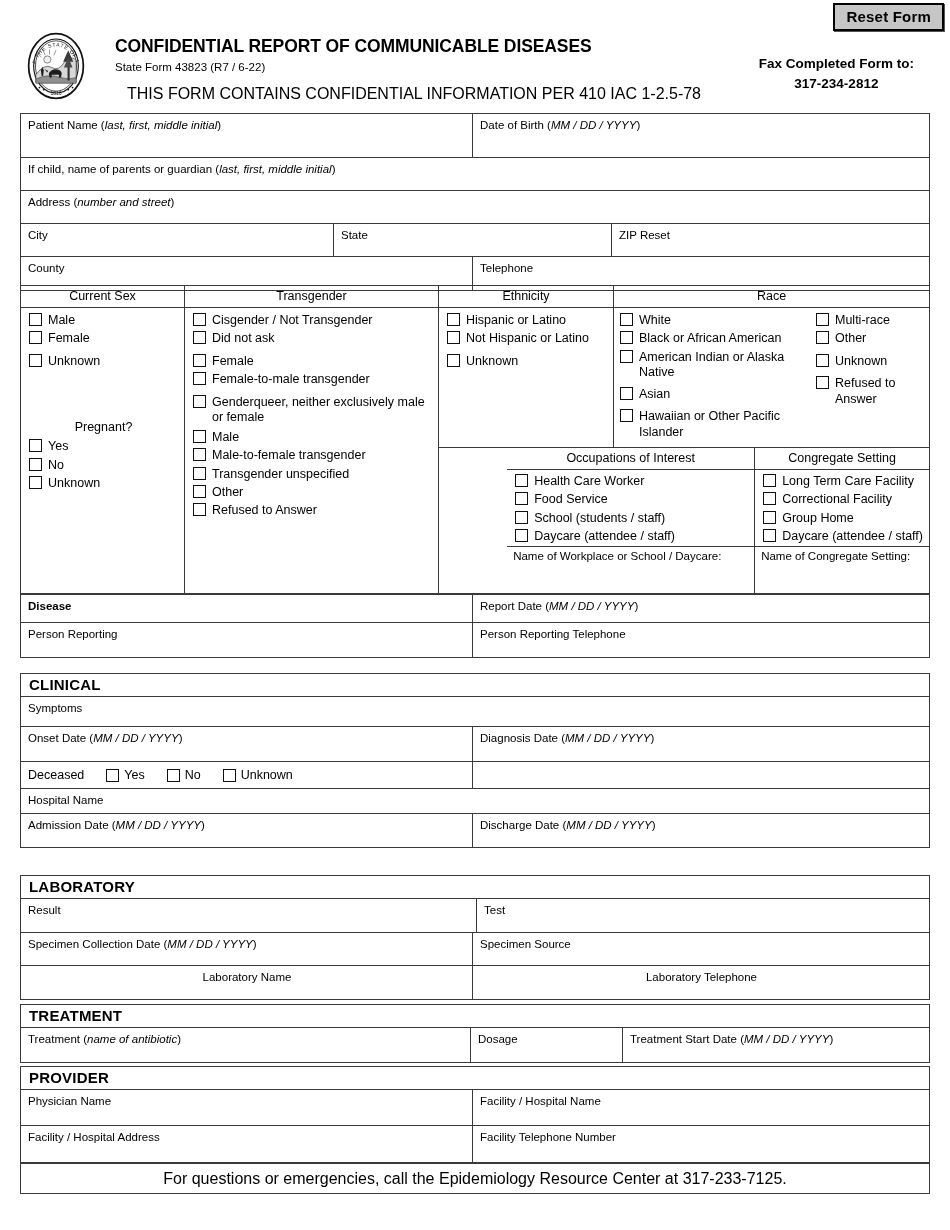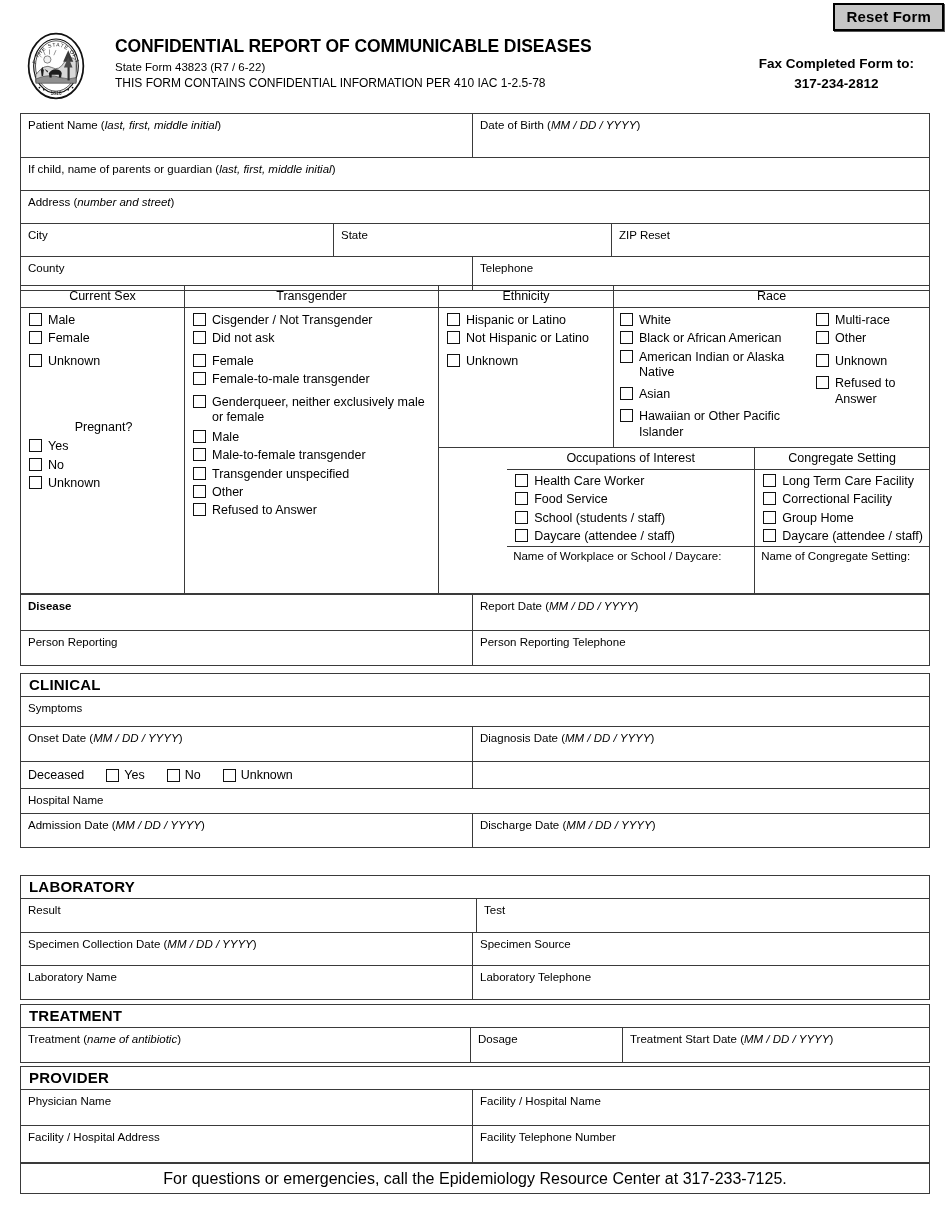--- a/index.html
+++ b/index.html
@@ -48,22 +48,22 @@
     font-weight: bold;
     letter-spacing: -0.1px;
     margin: 0 0 4px 0;
     white-space: nowrap;
   }
   .form-sub {
     font-size: 11.5px;
     margin: 0 0 3px 0;
   }
   .form-sub2 {
-    font-size: 12px;
-    margin: 0;
+    font-size: 16px;
+    margin: 12px;
   }
   .fax-block {
     position: absolute; right: 16px; top: 24px;
     text-align: center;
     font-weight: bold;
     font-size: 13.5px;
     line-height: 1.45;
   }
 
   
@@ -478,21 +478,21 @@
         </div>
         <div class="name-box">
           <span>Name of Congregate Setting:</span>
         </div>
       </div>
     </div>
   </div>
 </div>
 
 <div class="grid" style="top:594px;">
-  <div class="row" style="height:36px;">
+  <div class="row" style="height:28px;">
     <div class="cell" style="width:452px;">
       <span class="lbl" style="font-weight:bold;">Disease</span>
     </div>
     <div class="cell" style="flex:1;">
       <span class="lbl"><span>Report Date (</span><i>MM / DD / YYYY</i><span>)</span></span>
     </div>
   </div>
   <div class="row" style="height:34px;">
     <div class="cell" style="width:452px;">
       <span class="lbl">Person Reporting</span>
@@ -580,21 +580,21 @@
     </div>
   </div>
   <div class="row" style="height:33px;">
     <div class="cell" style="width:452px;">
       <span class="lbl"><span>Specimen Collection Date (</span><i>MM / DD / YYYY</i><span>)</span></span>
     </div>
     <div class="cell" style="flex:1;">
       <span class="lbl">Specimen Source</span>
     </div>
   </div>
-  <div class="row" style="height:33px;">
+  <div class="row" style="height:33px;text-align:center;">
     <div class="cell" style="width:452px;">
       <span class="lbl">Laboratory Name</span>
     </div>
     <div class="cell" style="flex:1;">
       <span class="lbl">Laboratory Telephone</span>
     </div>
   </div>
 </div>
 
 <div class="sec" style="top:1004px;">

